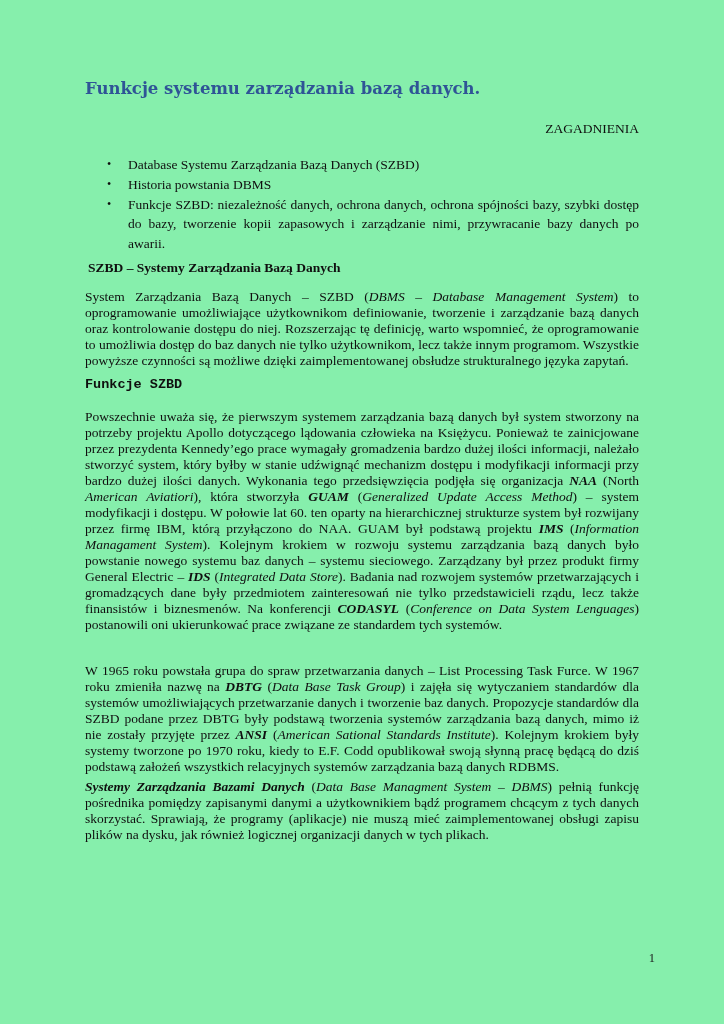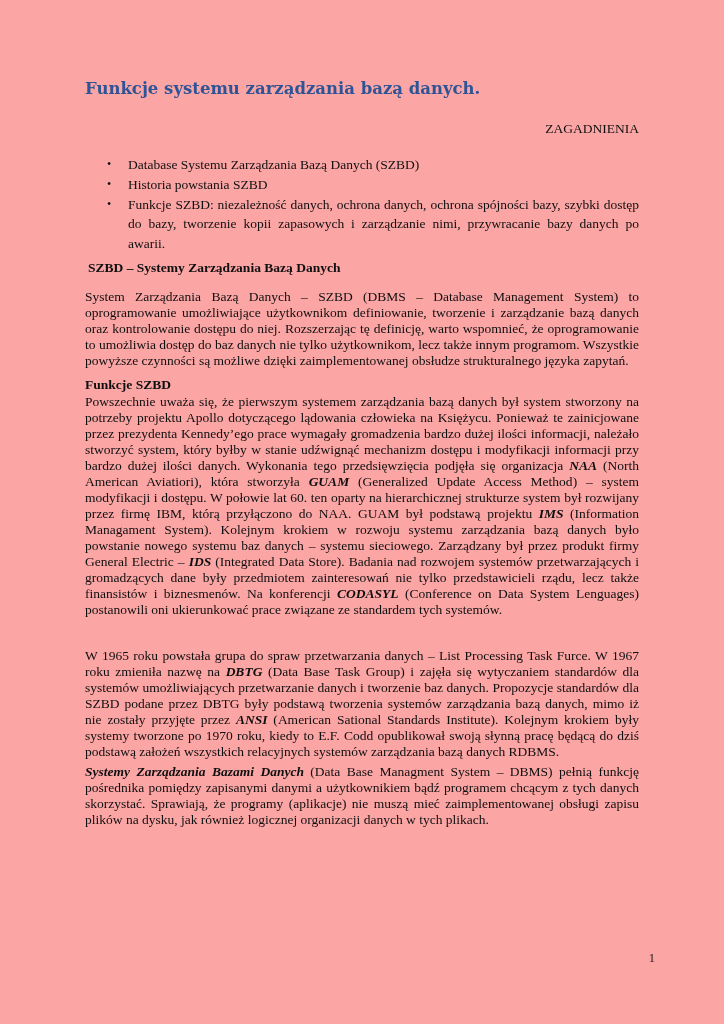--- a/index.html
+++ b/index.html
@@ -65,51 +65,51 @@
   }
   .section-heading.indent-sm { padding-left: 3px; }
   .para {
     margin: 0 0 16px 0;
     text-align: justify;
   }
   .para.mb-sm  { margin-bottom: 8px; }
   .para.mb-lg  { margin-bottom: 30px; }
   .para.mb-md  { margin-bottom: 4px; }
   .para.mb-0   { margin-bottom: 17px; }
-  .heading-gap { margin-bottom: 1px; }
+  .heading-gap { margin-bottom: 16px; font-family: Liberation Mono, monospace; }
   .b { font-weight: bold; font-style: italic; }
-  .i { }
+  .i { font-style: italic; }
   .page-number {
     position: absolute;
     top: 951px;
     right: 69px;
     font-size: 12.5px;
     line-height: 15px;
     color: #1a1a1a;
   }
 </style>
 </head>
 <body>
 
-<div class="page" style="background: #fca5a5;">
+<div class="page" style="background: #86efac;">
 
   <main class="doc">
 
     <h1 class="doc-title" style="color: rgb(47, 84, 150);">Funkcje systemu zarządzania bazą danych.</h1>
 
     <p class="agenda-label">ZAGADNIENIA</p>
 
     <ul class="agenda-list">
       <li>
         <span class="bullet-marker">•</span>
         <span>Database Systemu Zarządzania Bazą Danych (SZBD)</span>
       </li>
       <li>
         <span class="bullet-marker">•</span>
-        <span>Historia powstania SZBD</span>
+        <span>Historia powstania DBMS</span>
       </li>
       <li>
         <span class="bullet-marker">•</span>
         <span>Funkcje SZBD: niezależność danych, ochrona danych, ochrona spójności bazy, szybki dostęp do bazy, tworzenie kopii zapasowych i zarządzanie nimi, przywracanie bazy danych po awarii.</span>
       </li>
     </ul>
 
     <h2 class="section-heading indent-sm">SZBD – Systemy Zarządzania Bazą Danych</h2>
 
     <p class="para mb-sm"><span>System Zarządzania Bazą Danych – SZBD (</span><span class="i">DBMS – Database Management System</span><span>) to oprogramowanie umożliwiające użytkownikom definiowanie, tworzenie i zarządzanie bazą danych oraz kontrolowanie dostępu do niej. Rozszerzając tę definicję, warto wspomnieć, że oprogramowanie to umożliwia dostęp do baz danych nie tylko użytkownikom, lecz także innym programom. Wszystkie powyższe czynności są możliwe dzięki zaimplementowanej obsłudze strukturalnego języka zapytań.</span></p>

